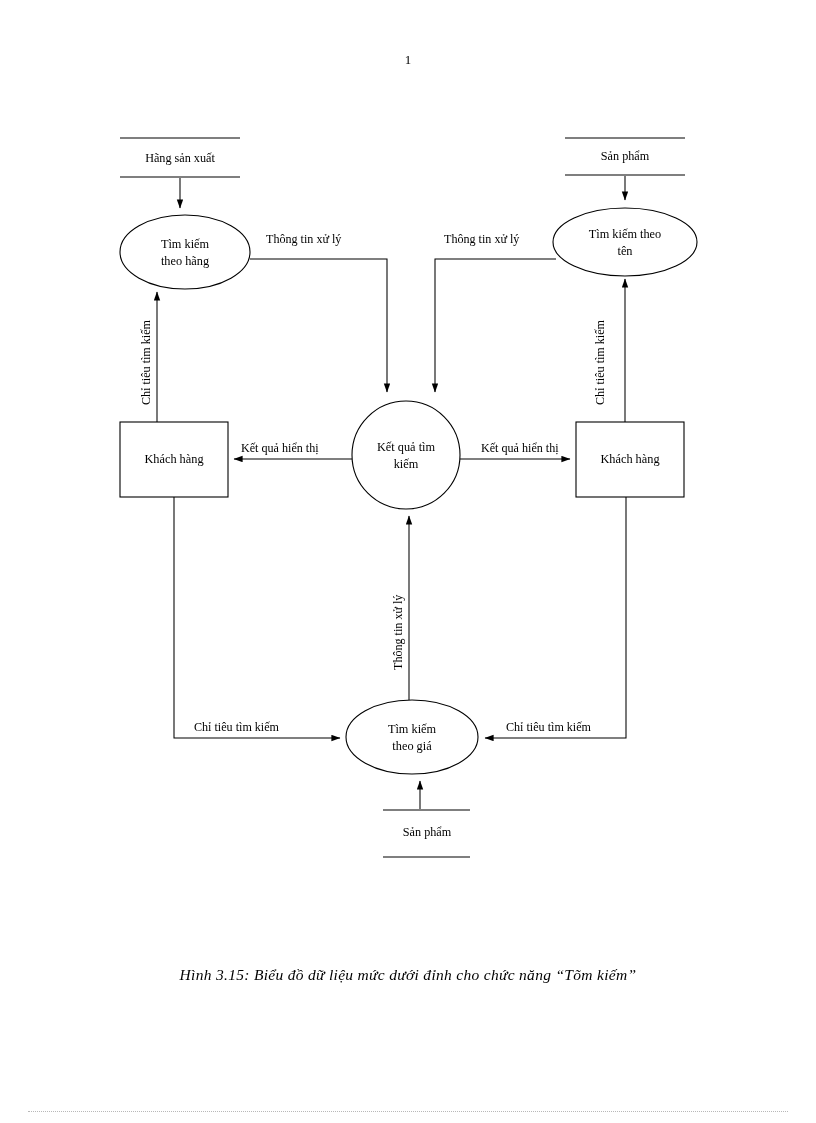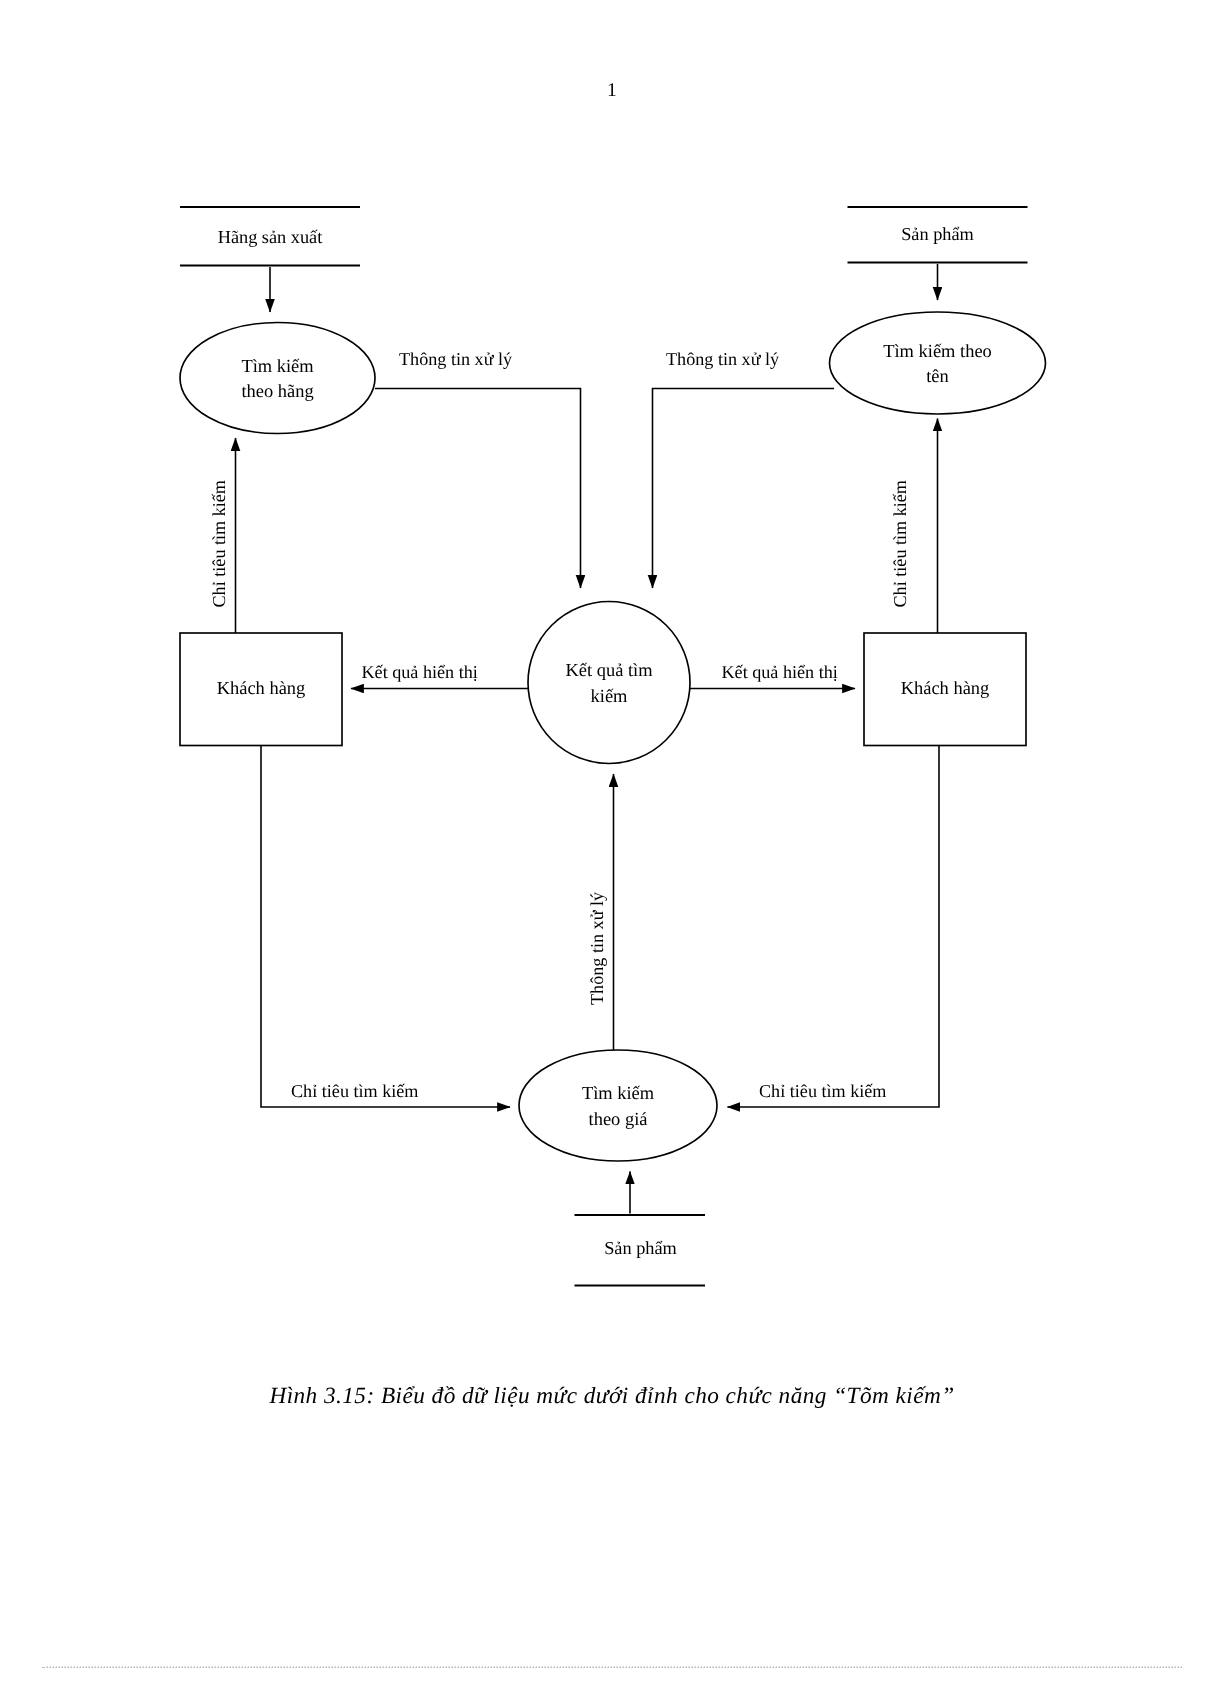--- a/index.html
+++ b/index.html
@@ -32,21 +32,21 @@
   }
   #diagram-svg {
     position: absolute;
     top: 0;
     left: 0;
     width: 816px;
     height: 1123px;
   }
   #figure-caption {
     position: absolute;
-    top: 922px;
+    top: 966px;
     left: 0;
     width: 816px;
     text-align: center;
     font-style: italic;
     font-size: 15.5px;
     letter-spacing: 0.3px;
   }
   #footer-rule {
     position: absolute;
     left: 28px;

